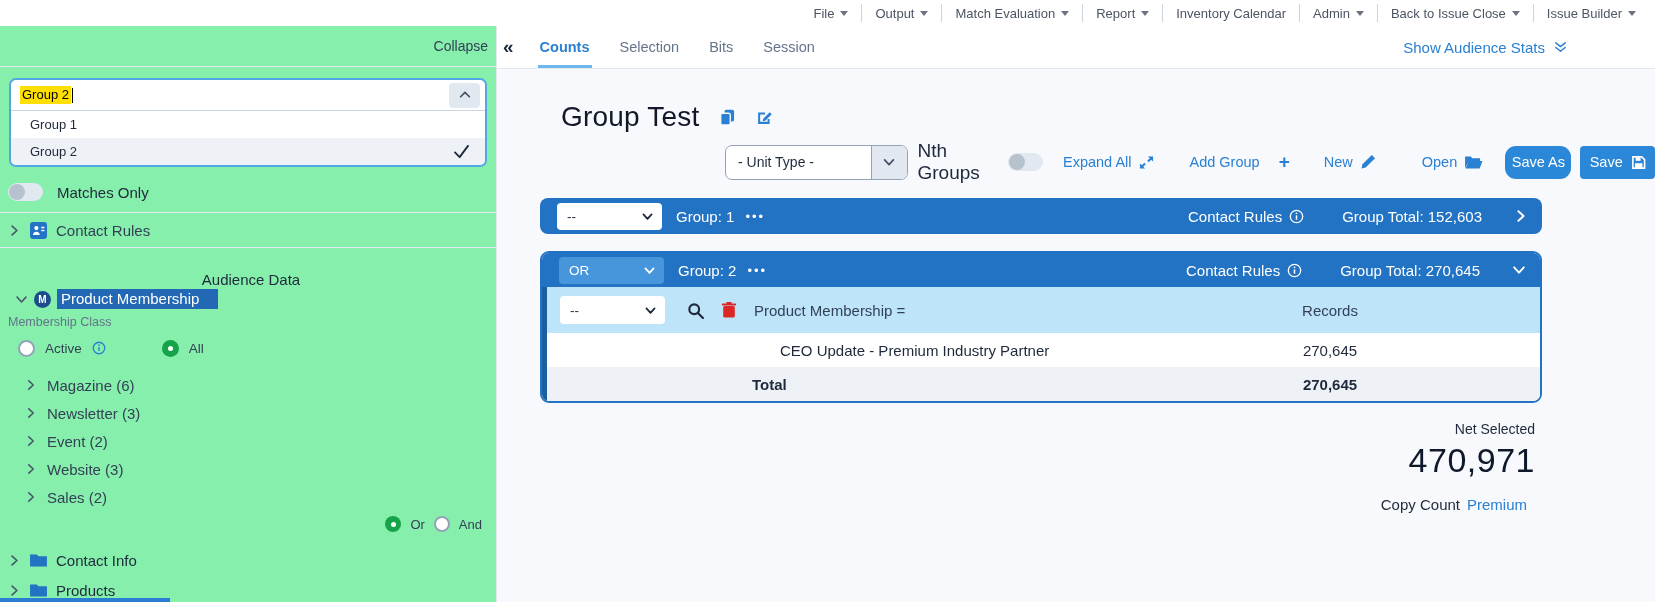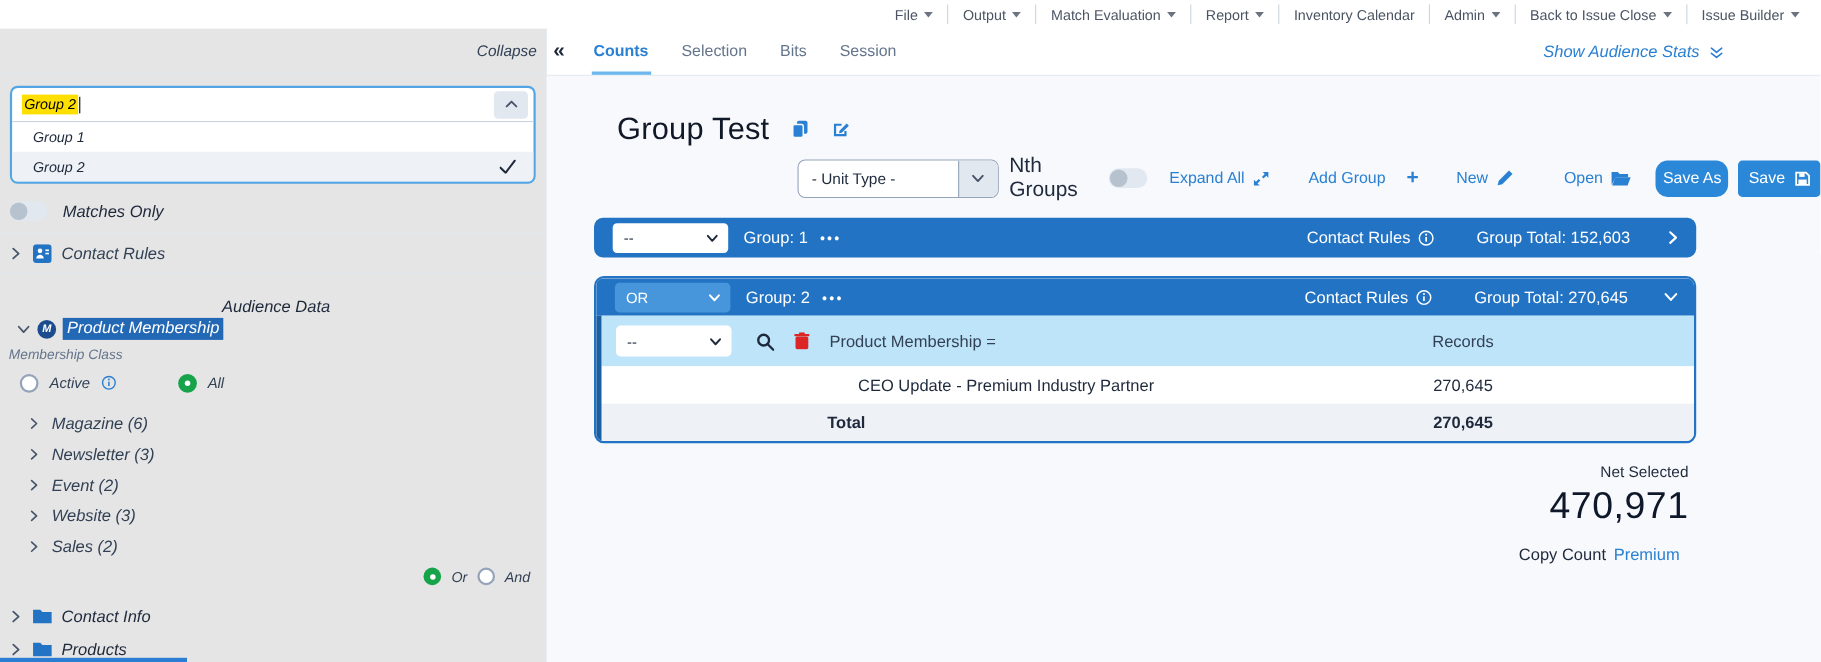--- a/index.html
+++ b/index.html
@@ -9,21 +9,21 @@
 
   
   .topbar { height:26px; display:flex; justify-content:flex-end; align-items:center; padding-right:6px; background:#fff; flex:0 0 auto; }
   .menu-item { display:flex; align-items:center; gap:6px; padding:0 13px; height:18px; font-size:13px; color:#4b5563; cursor:pointer; border-right:1px solid #cbd5e0; white-space:nowrap; }
   .menu-item:last-child { border-right:none; }
   .caret { width:0; height:0; border-left:4px solid transparent; border-right:4px solid transparent; border-top:5px solid #6b7280; display:inline-block; }
 
   .content { flex:1; display:flex; min-height:0; }
 
   
-  .sidebar { width:497px; flex:0 0 auto; border-right:1px solid #e2e8f0; background:#e5e5e5; position:relative;font-style:italic; }
+  .sidebar { width:497px; flex:0 0 auto; border-right:1px solid #e2e8f0; background:#86efac; position:relative; }
   .collapse-row { height:41px; border-bottom:1px solid #e2e8f0; display:flex; justify-content:flex-end; align-items:center; padding-right:8px; gap:10px; }
   .collapse-label { font-size:14px; color:#334155; cursor:pointer; }
 
   .combo { margin:11px 9px 0 9px; border:2px solid #53a6e3; border-radius:7px; overflow:hidden; background:#fff; }
   .combo-input { height:31px; display:flex; align-items:center; padding:0 5px 0 9px; border-bottom:1px solid #cbd5e1; }
   .hl-text { background:#ffdf00; color:#000; font-size:13px; padding:1px 2px 2px 2px; }
   .text-cursor { display:inline-block; width:1px; height:15px; background:#000; margin-left:1px; }
   .chev-btn { margin-left:auto; width:31px; height:25px; background:#e2e8f0; border:none; border-radius:4px; display:flex; align-items:center; justify-content:center; cursor:pointer; }
   .combo-item { height:27px; display:flex; align-items:center; padding:0 16px 0 19px; font-size:13px; color:#1e293b; cursor:pointer; }
   .combo-item.selected { background:#eef1f5; }
@@ -33,21 +33,21 @@
   .matches-label { font-size:15px; color:#1e293b; }
   .toggle { width:35px; height:18px; border-radius:9px; background:#e2e8f0; position:relative; cursor:pointer; flex:0 0 auto; }
   .toggle::after { content:''; position:absolute; left:1px; top:1px; width:16px; height:16px; border-radius:50%; background:#b7c2cf; }
 
   .divider { border-top:1px solid #e2e8f0; margin-top:9px; }
   .row { display:flex; align-items:center; }
   .crules-row { height:34px; padding-left:8px; gap:9px; cursor:pointer; }
   .crules-label, .tree-label { font-size:15px; color:#334155; }
   .aud-row { margin-top:9px; height:26px; padding-left:6px; gap:7px; cursor:pointer;flex-direction:column; }
   .pm-row { margin-top:4px; height:24px; padding-left:15px; gap:6px; cursor:pointer; }
-  .pm-label { font-size:15px; color:#fff; background:#2368b4; padding:1px 4px 2px 4px; }
+  .pm-label { font-size:15px; color:#fff; background:#2368b4; padding:1px 19px 2px 4px; }
   .m-badge { width:17px; height:17px; border-radius:50%; background:#1b4d8e; color:#fff; font-size:10px; font-weight:bold; display:flex; align-items:center; justify-content:center; }
   .mclass { margin:4px 0 0 8px; font-size:12.5px; color:#64748b; }
   .radio-row { margin:8px 0 0 18px; gap:10px; height:22px; }
   .radio { width:17px; height:17px; border-radius:50%; border:2px solid #94a3b8; background:#fff; flex:0 0 auto; cursor:pointer; }
   .radio.checked { border:none; background:#16a34a; position:relative; }
   .radio.checked::after { content:''; position:absolute; left:6px; top:6px; width:5px; height:5px; border-radius:50%; background:#fff; }
   .radio-label { font-size:13.5px; color:#334155; }
   .gap40 { width:36px; }
   .tree-list { margin-top:12px; }
   .tree-item { height:28px; padding-left:25px; gap:10px; cursor:pointer; }
@@ -62,21 +62,21 @@
   .hscroll { position:absolute; left:0; bottom:0; width:170px; height:4px; background:#2b7cd3; }
 
   
   .main { flex:1; display:flex; flex-direction:column; min-width:0; }
   .tabbar { height:43px; flex:0 0 auto; display:flex; align-items:center; border-bottom:1px solid #e2e8f0; background:#fff; padding-left:4px; }
   .collapse-glyph { font-size:19px; font-weight:bold; color:#1e293b; cursor:pointer; margin-left:2px; }
   .tabs { display:flex; margin-left:26px; gap:30px; height:100%; align-items:center; }
   .tab { font-size:14.5px; color:#64748b; cursor:pointer; height:100%; display:flex; align-items:center; position:relative; }
   .tab.active { color:#2a80d2; font-weight:bold; }
   .tab.active::after { content:''; position:absolute; left:-2px; right:-2px; bottom:0; height:3px; background:#6cb8ee; }
-  .stats-link { margin-left:auto; margin-right:86px; display:flex; align-items:flex-end; gap:7px; color:#2a80d2; font-size:15px; cursor:pointer;font-style:italic; }
+  .stats-link { margin-left:auto; margin-right:86px; display:flex; align-items:center; gap:7px; color:#2a80d2; font-size:15px; cursor:pointer; }
 
   .page { flex:1; background:#f7f9fc; position:relative; }
   .title-row { padding:32px 0 0 64px; display:flex; align-items:center; gap:20px; }
   .page-title { font-size:28px; font-weight:500; color:#111827; letter-spacing:0.2px; }
   .icon-btn { cursor:pointer; display:flex; align-items:center; }
 
   .controls-row { margin-top:11px; display:flex; align-items:center; padding-left:228px; height:36px; }
   .unit-select { width:220px; height:35px; background:#fff; border:1px solid #94a3b8; border-radius:7px; display:flex; align-items:center; cursor:pointer; overflow:hidden; }
   .unit-select .sel-text { padding-left:12px; font-size:14px; color:#1e293b; flex:1; }
   .sel-chev { width:36px; height:100%; background:#e2e8f0; border-left:1px solid #94a3b8; display:flex; align-items:center; justify-content:center; }

